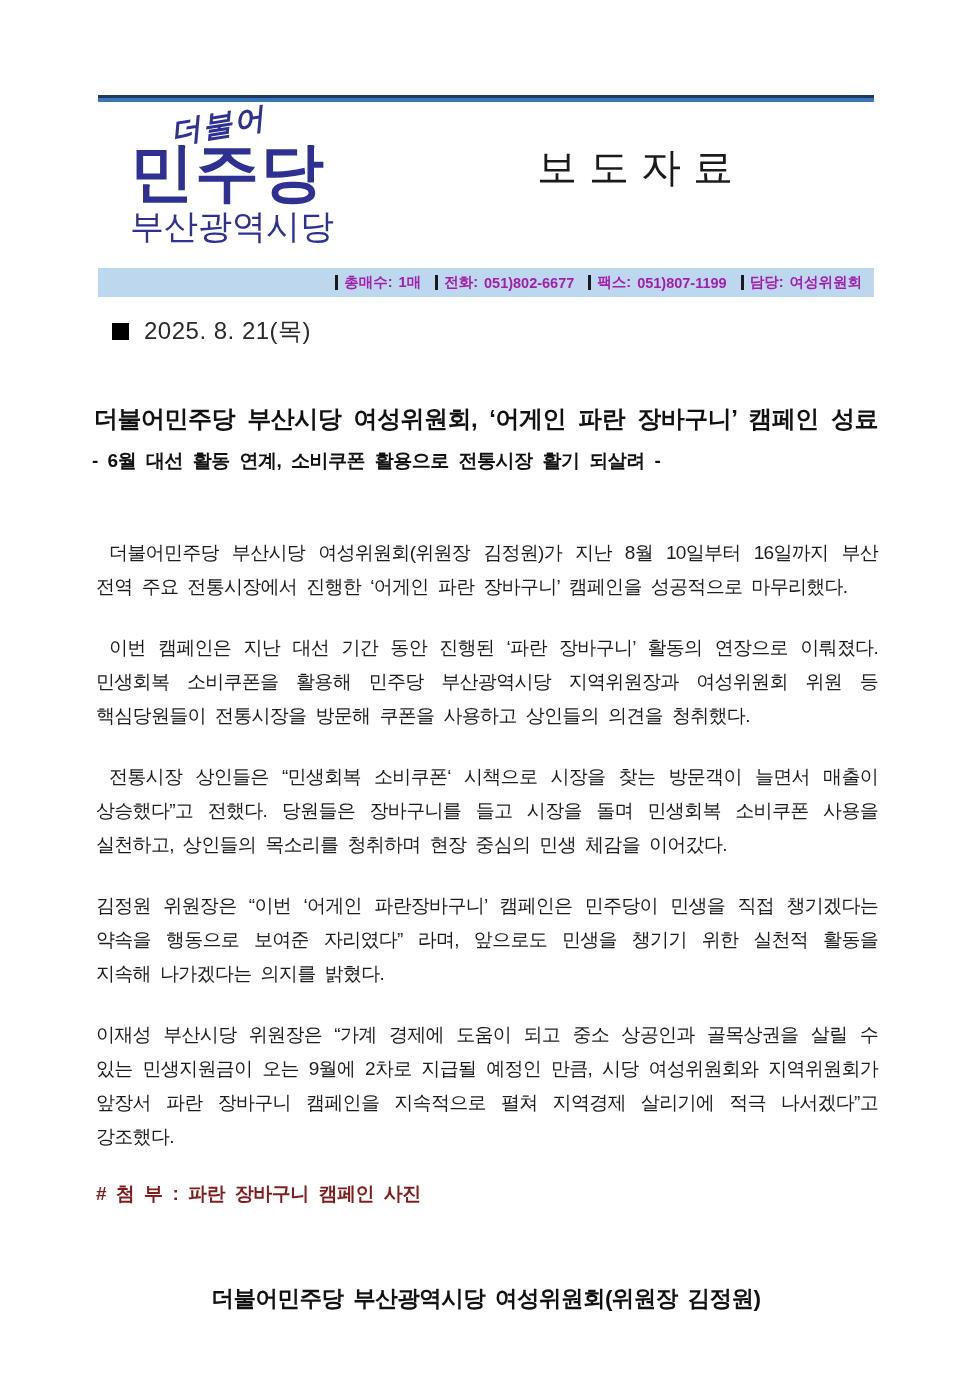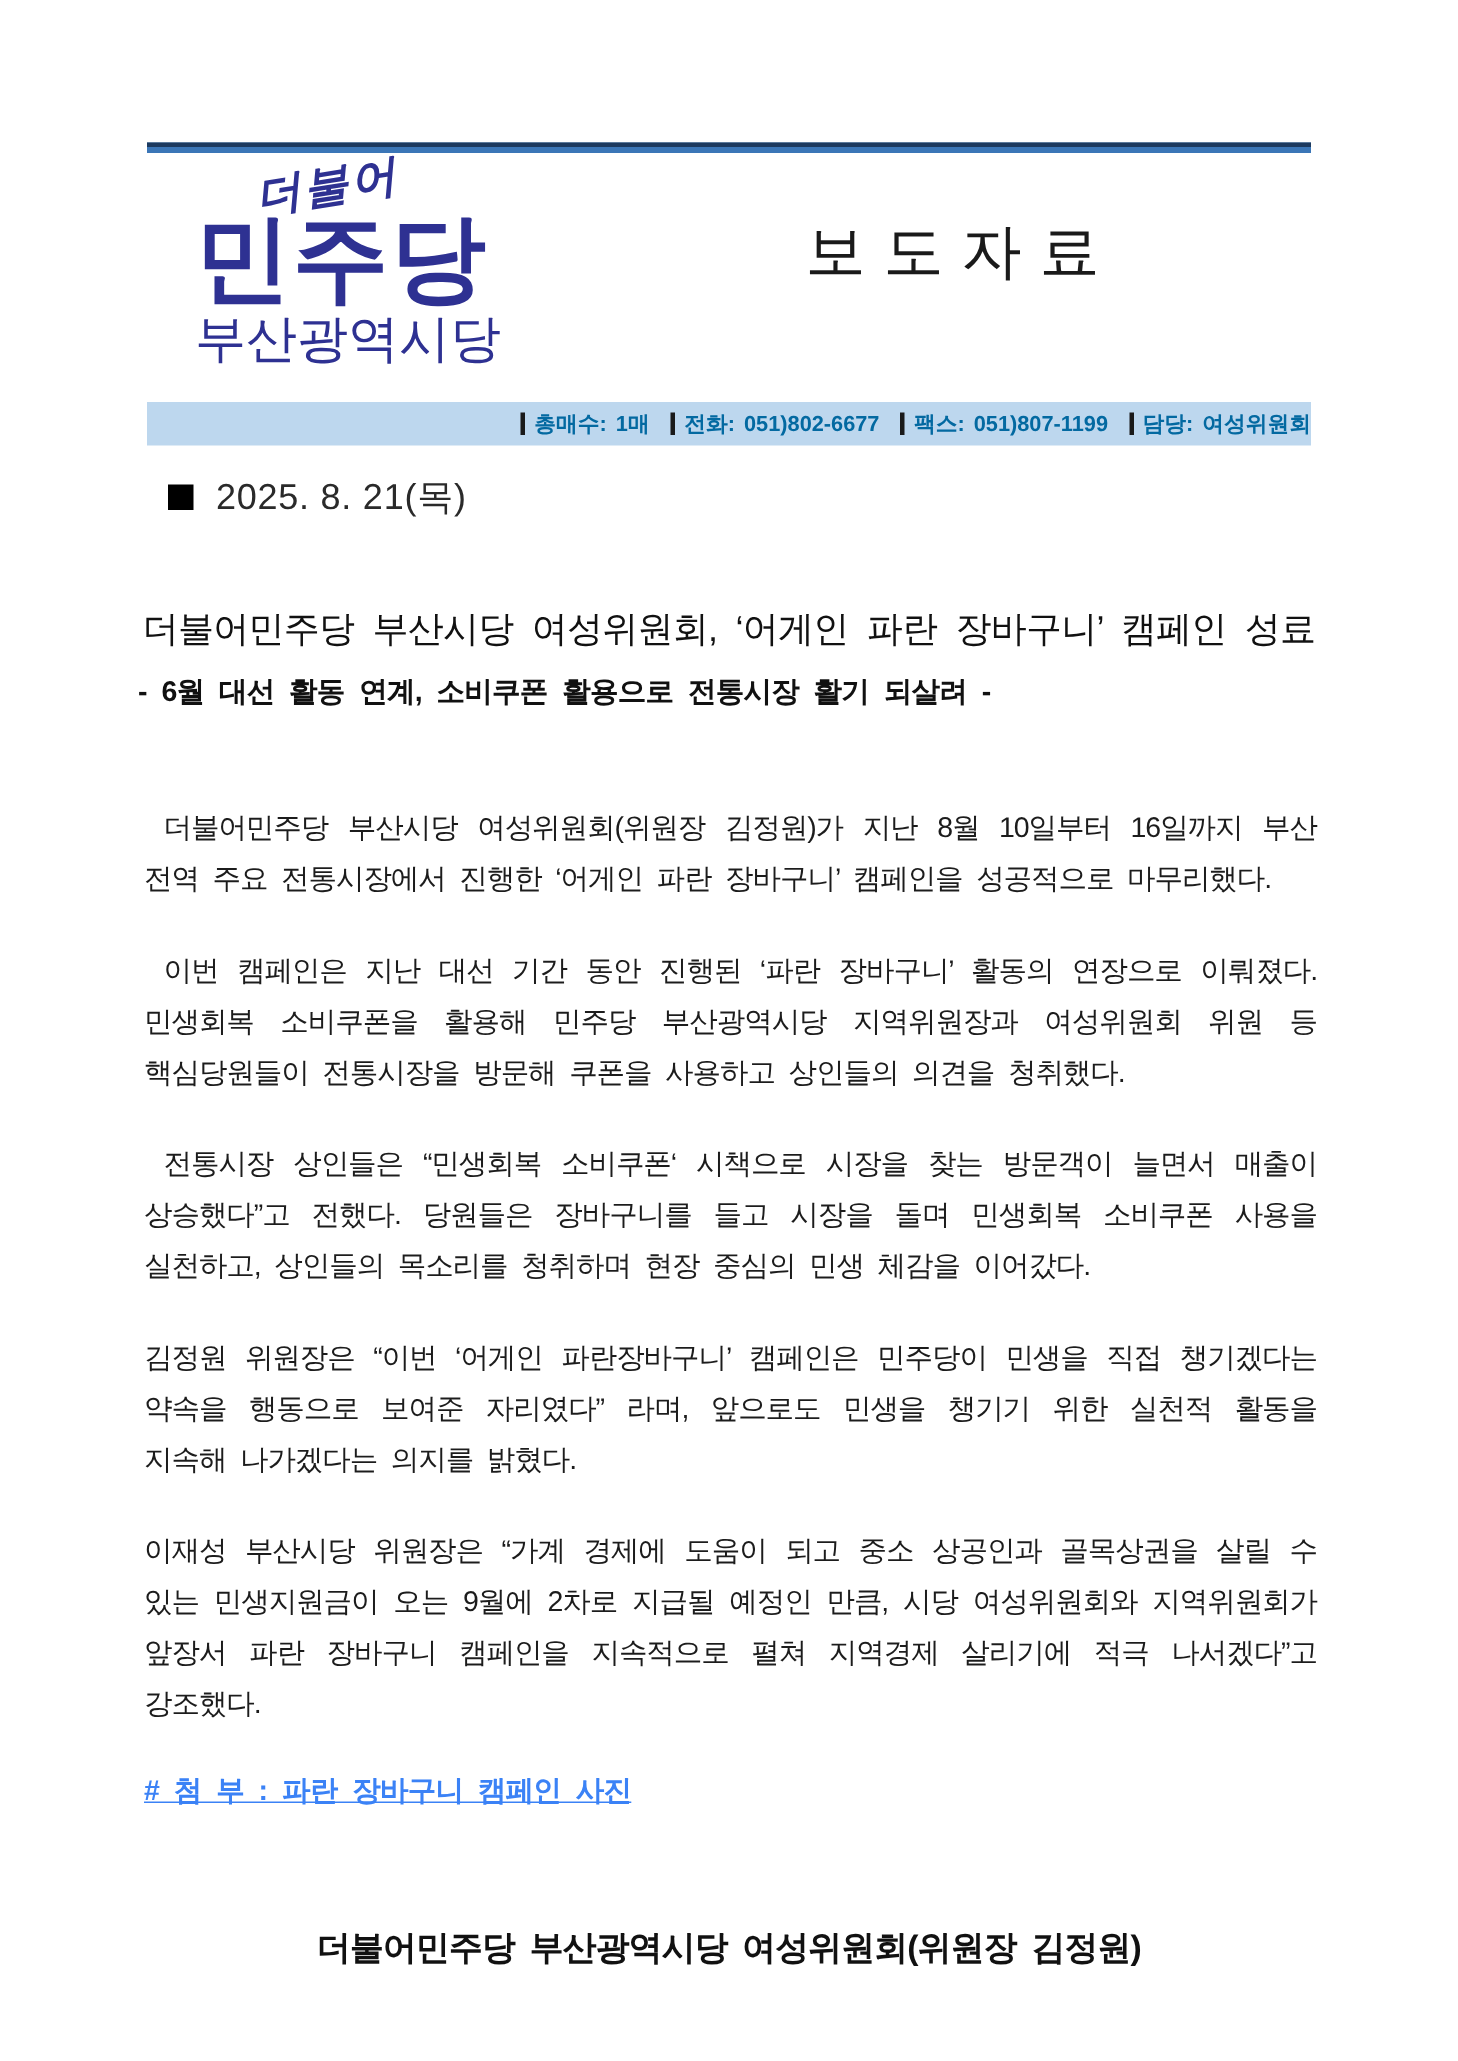--- a/index.html
+++ b/index.html
@@ -43,42 +43,42 @@
     font-size: 40px; font-weight: 500; letter-spacing: 12px;
     color: #1a1a1a; padding-top: 30px; padding-left: 10px;
   }
 
   
   .info-bar {
     margin: 6px 98px 0 98px;
     height: 29px;
     background: #bdd7ee;
     display: flex; justify-content: flex-end; align-items: center;
-    gap: 14px; padding-right: 0;
-    font-size: 14.5px; font-weight: bold; color: #0369a1;
+    gap: 14px; padding-right: 12px;
+    font-size: 14.5px; font-weight: bold; color: #a21caf;
     white-space: nowrap;
   }
   .info-item { display: flex; align-items: center; gap: 6px; }
   .sep { width: 3px; height: 15px; background: #1a1a1a; }
   .info-label { }
   .info-value { }
 
   
   .date-line {
     margin: 18px 98px 0 112px;
     display: flex; align-items: center; gap: 15px;
     font-size: 24px; color: #2a2a2a; letter-spacing: 0.5px;
   }
   .date-square { width: 17px; height: 17px; background: #000; flex: 0 0 auto; }
 
   
   .headline {
     margin: 56px 92px 0 92px;
     text-align: center;
-    font-size: 24px; font-weight: normal;
+    font-size: 24px; font-weight: bold;
     word-spacing: 6px; letter-spacing: -0.5px;
     color: #111;
   }
   .subheadline {
     margin: 13px 92px 0 92px;
     font-size: 19px; font-weight: bold;
     word-spacing: 5px; letter-spacing: -0.5px;
     color: #111;
   }
 
@@ -91,22 +91,21 @@
     word-break: keep-all;
     color: #1c1c1c;
   }
   .body-text p { margin: 0 0 27px 0; }
   .body-text p.indent { text-indent: 13px; }
 
   .attachment {
     margin: 8px 94px 0 96px;
     font-size: 19px; font-weight: bold;
     word-spacing: 5px; letter-spacing: -0.5px;
-    color: #3b82f6;
-    text-decoration: underline;
+    color: #7f1d1d;
   }
 
   .footer-sign {
     margin: 76px 92px 0 92px;
     text-align: center;
     font-size: 22.5px; font-weight: bold;
     word-spacing: 4px; letter-spacing: -0.5px;
     color: #111;
   }
 </style>

